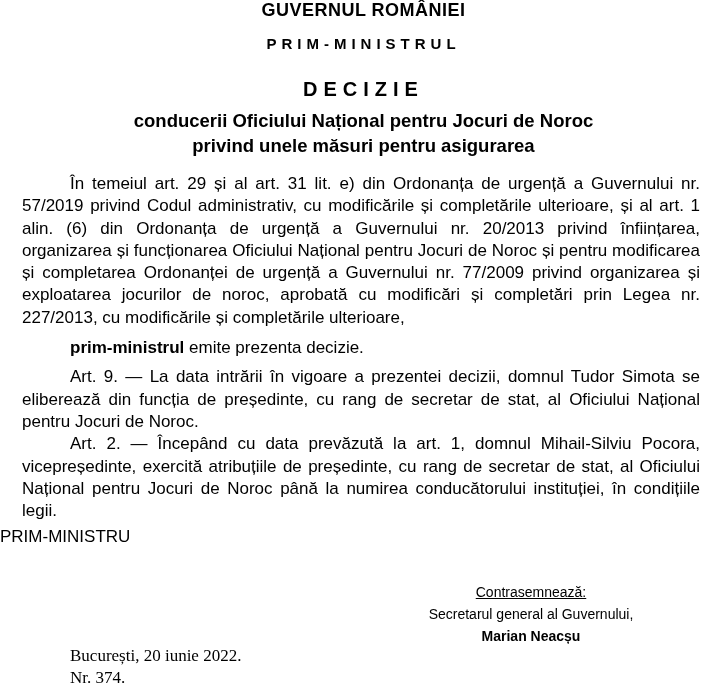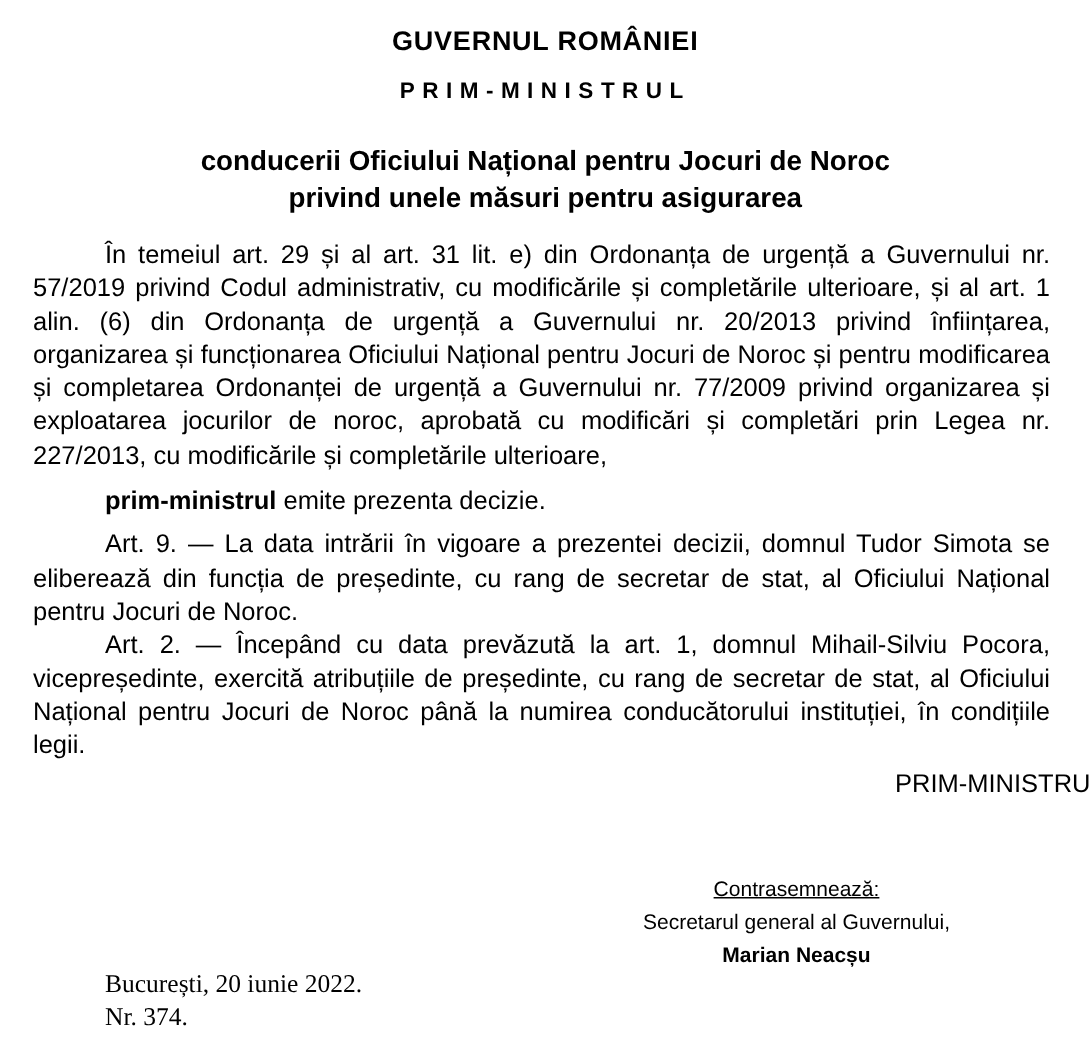--- a/index.html
+++ b/index.html
@@ -9,21 +9,21 @@
   }
   .page {
     position: relative;
     width: 727px;
     height: 692px;
     background: #ffffff;
     color: #000000;
     font-family: "Liberation Sans", sans-serif;
     overflow: hidden;
     box-sizing: border-box;
-    padding-top: 17px;
+    padding-top: 0;
   }
   
   .doc-header { text-align: center; }
   .issuer {
     font-size: 18px;
     font-weight: bold;
     letter-spacing: 0.5px;
     line-height: 20px;
   }
   .authority {
@@ -54,21 +54,21 @@
     line-height: 22.3px;
     text-align: justify;
   }
   .body-text p {
     margin: 0;
     text-indent: 48px;
   }
   .enacting { margin-top: 8px !important; }
   .articles-start { margin-top: 7px !important; }
   
-  .signature { text-align: right; margin-top: 4px; }
+  .signature { text-align: left; margin-top: 4px; }
   .signer-role { font-size: 17px; line-height: 21px; }
   .signer-name { font-size: 18px; font-weight: bold; line-height: 22px; }
   
   .countersign {
     position: absolute;
     left: 381px;
     width: 300px;
     top: 581px;
     text-align: center;
     font-size: 14px;
@@ -91,20 +91,21 @@
 <body>
 
 <div class="page">
 
   <header class="doc-header">
     <div class="issuer">GUVERNUL ROMÂNIEI</div>
     <div class="authority">PRIM-MINISTRUL</div>
   </header>
 
   <section class="title-block">
+    <div class="doc-type">DECIZIE</div>
     <div class="subtitle">
       <div>conducerii Oficiului Național pentru Jocuri de Noroc</div>
       <div>privind unele măsuri pentru asigurarea</div>
     </div>
   </section>
 
   <section class="body-text">
     <p>În temeiul art. 29 și al art. 31 lit. e) din Ordonanța de urgență a Guvernului nr. 57/2019 privind Codul administrativ, cu modificările și completările ulterioare, și al art. 1 alin. (6) din Ordonanța de urgență a Guvernului nr. 20/2013 privind înființarea, organizarea și funcționarea Oficiului Național pentru Jocuri de Noroc și pentru modificarea și completarea Ordonanței de urgență a Guvernului nr. 77/2009 privind organizarea și exploatarea jocurilor de noroc, aprobată cu modificări și completări prin Legea nr. 227/2013, cu modificările și completările ulterioare,</p>
     <p class="enacting"><strong>prim-ministrul</strong><span> emite prezenta decizie.</span></p>
     <p class="articles-start">Art. 9. — La data intrării în vigoare a prezentei decizii, domnul Tudor Simota se eliberează din funcția de președinte, cu rang de secretar de stat, al Oficiului Național pentru Jocuri de Noroc.</p>

